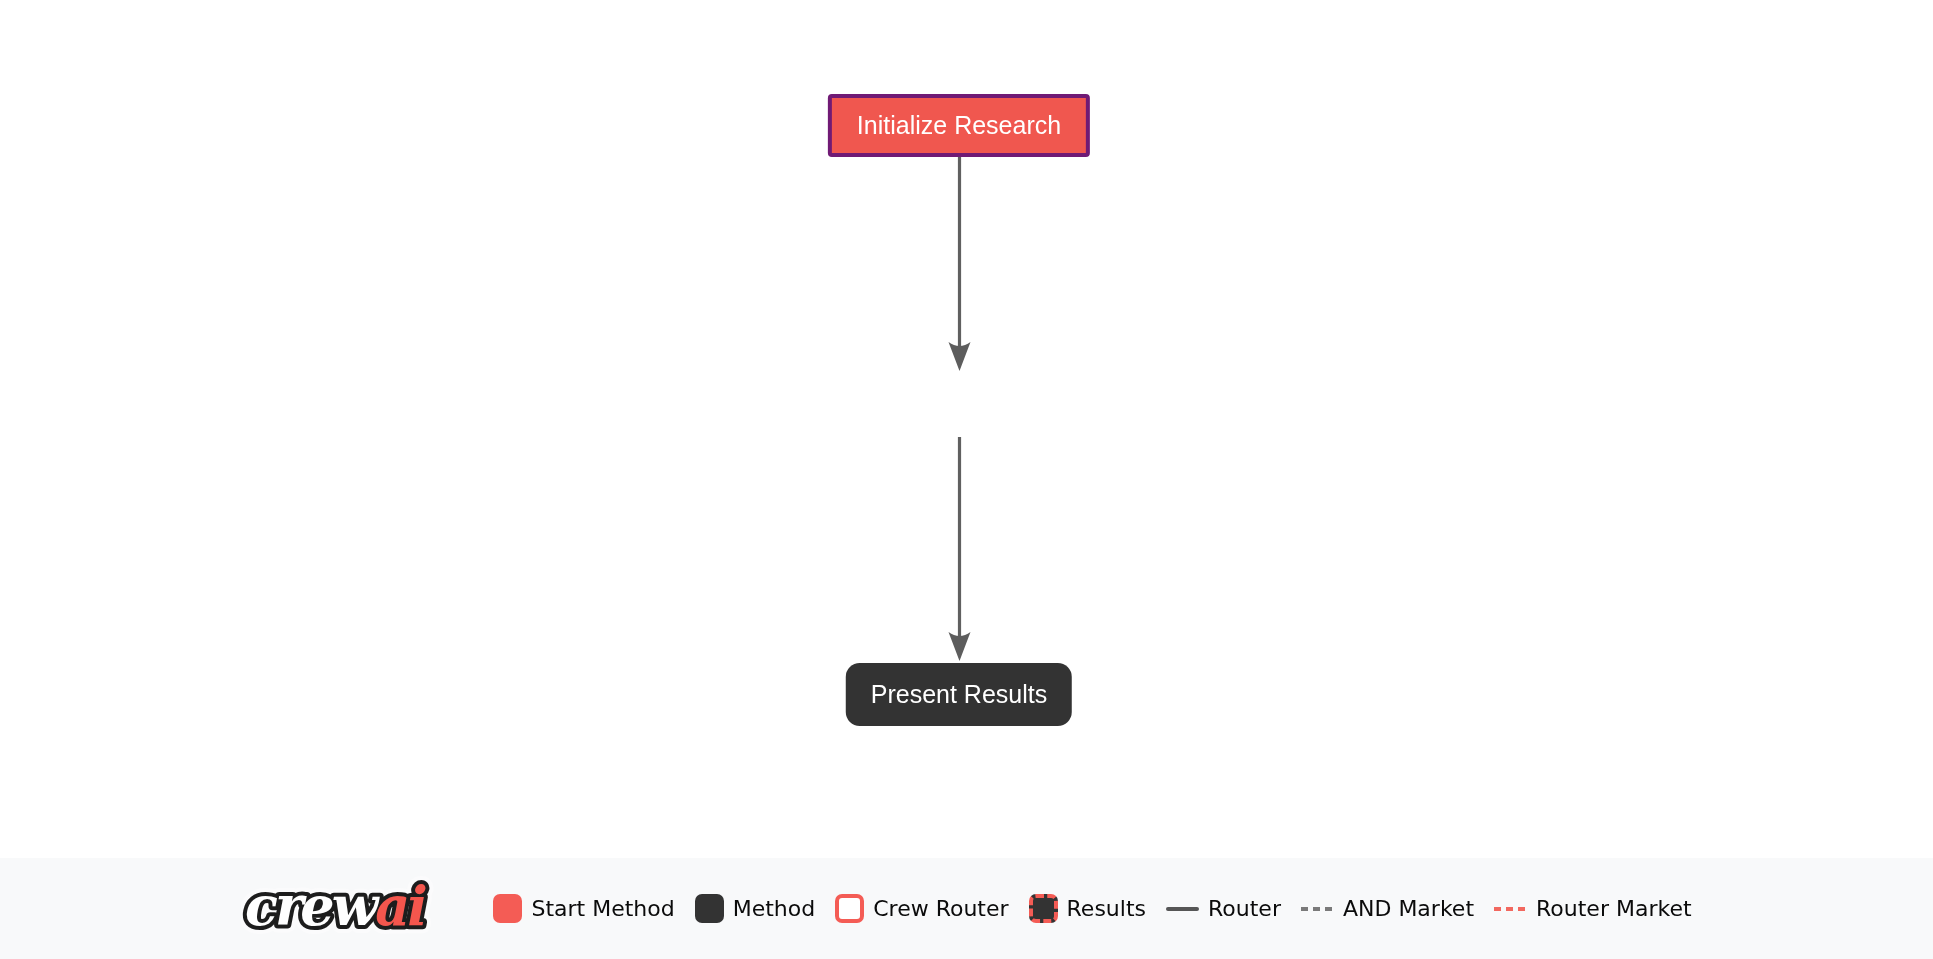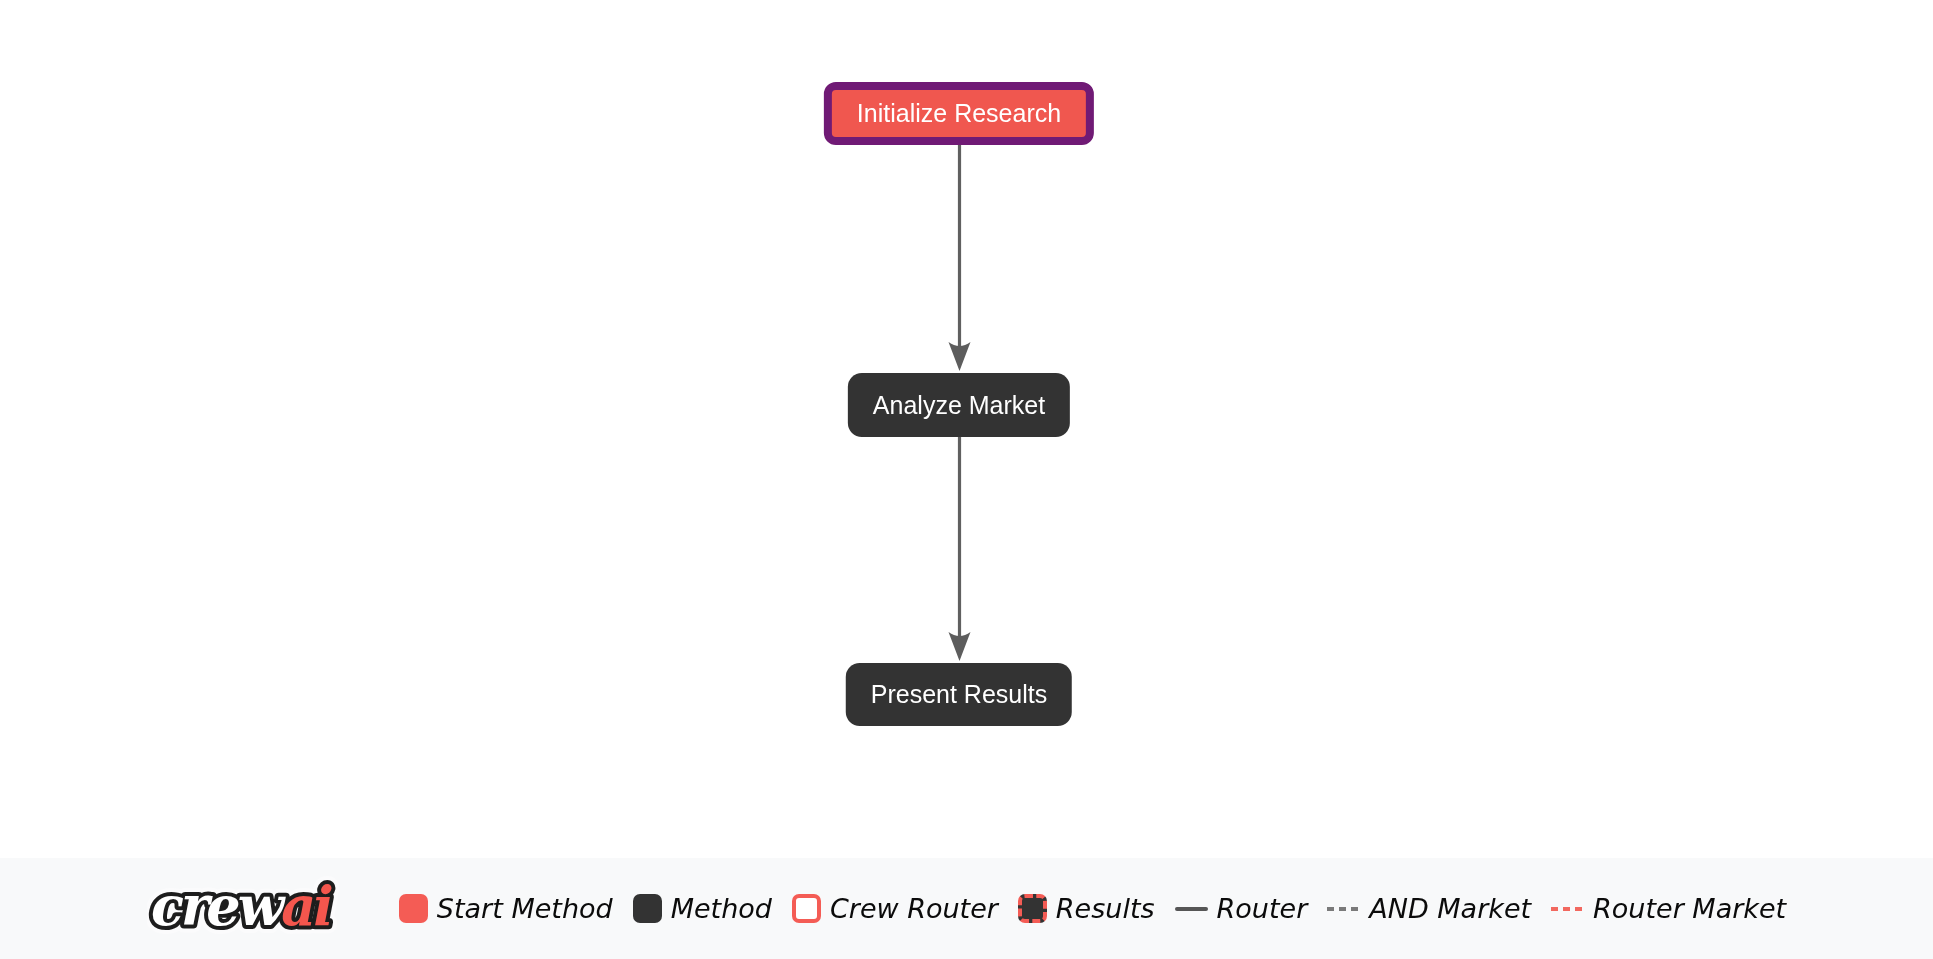--- a/index.html
+++ b/index.html
@@ -30,24 +30,24 @@
     align-items: center;
     justify-content: center;
     padding: 0 25px;
     white-space: nowrap;
     font-family: "Liberation Sans", sans-serif;
     font-size: 25px;
     color: #ffffff;
     cursor: pointer;
   }
   .node-start {
-    top: 82px;
+    top: 94px;
     background: #f0574f;
-    border: 8px solid #701a75;
-    border-radius: 12px;
+    border: 4px solid #701a75;
+    border-radius: 4px;
   }
   .node-method { background: #333333; border-radius: 14px; }
   .node-analyze { top: 373px; height: 64px; }
   .node-present { top: 663px; text-align: right; }
 
   
   .legend-bar {
     position: absolute;
     left: 0; bottom: 0;
     width: 1933px; height: 101px;
@@ -55,24 +55,23 @@
     display: flex;
     align-items: center;
     justify-content: center;
     gap: 20px;
   }
   .logo-wrap { display: flex; align-items: center; margin-right: 4px; }
   .legend-item {
     display: flex;
     align-items: center;
     gap: 9px;
-    font-size: 27px;
+    font-size: 22px;
     color: #0b0b0b;
     white-space: nowrap;
-    font-style: italic;
   }
   .swatch {
     display: inline-block;
     width: 29px; height: 29px;
     border-radius: 7px;
     flex: 0 0 auto;
   }
   .swatch-start  { background: #f45c55; }
   .swatch-method { background: #333333; }
   .swatch-crew   { background: #ffffff; border: 4px solid #f45c55; }
@@ -107,21 +106,20 @@
     </g>
 
     <g>
       <line x1="959.5" y1="437" x2="959.5" y2="637" stroke="#606060" stroke-width="3.2"></line>
       <path d="M 948.5 632 Q 959.5 640 970.5 632 L 959.5 661 Z" fill="#5d5d5d"></path>
     </g>
   </svg>
 
   <div class="flow-node node-start">Initialize Research</div>
 
-  <div class="flow-node node-method node-analyze">Analyze Market</div>
 
   <div class="flow-node node-method node-present">Present Results</div>
 </div>
 
 <div class="legend-bar">
 
   <div class="logo-wrap">
     <svg class="logo-svg" width="228" height="68" viewBox="0 0 228 68" xmlns="http://www.w3.org/2000/svg">
 
       <text x="4" y="50" fill="none" stroke="#fbfbfc" stroke-width="16" stroke-linejoin="round"><tspan>crew</tspan><tspan>ai</tspan></text>

